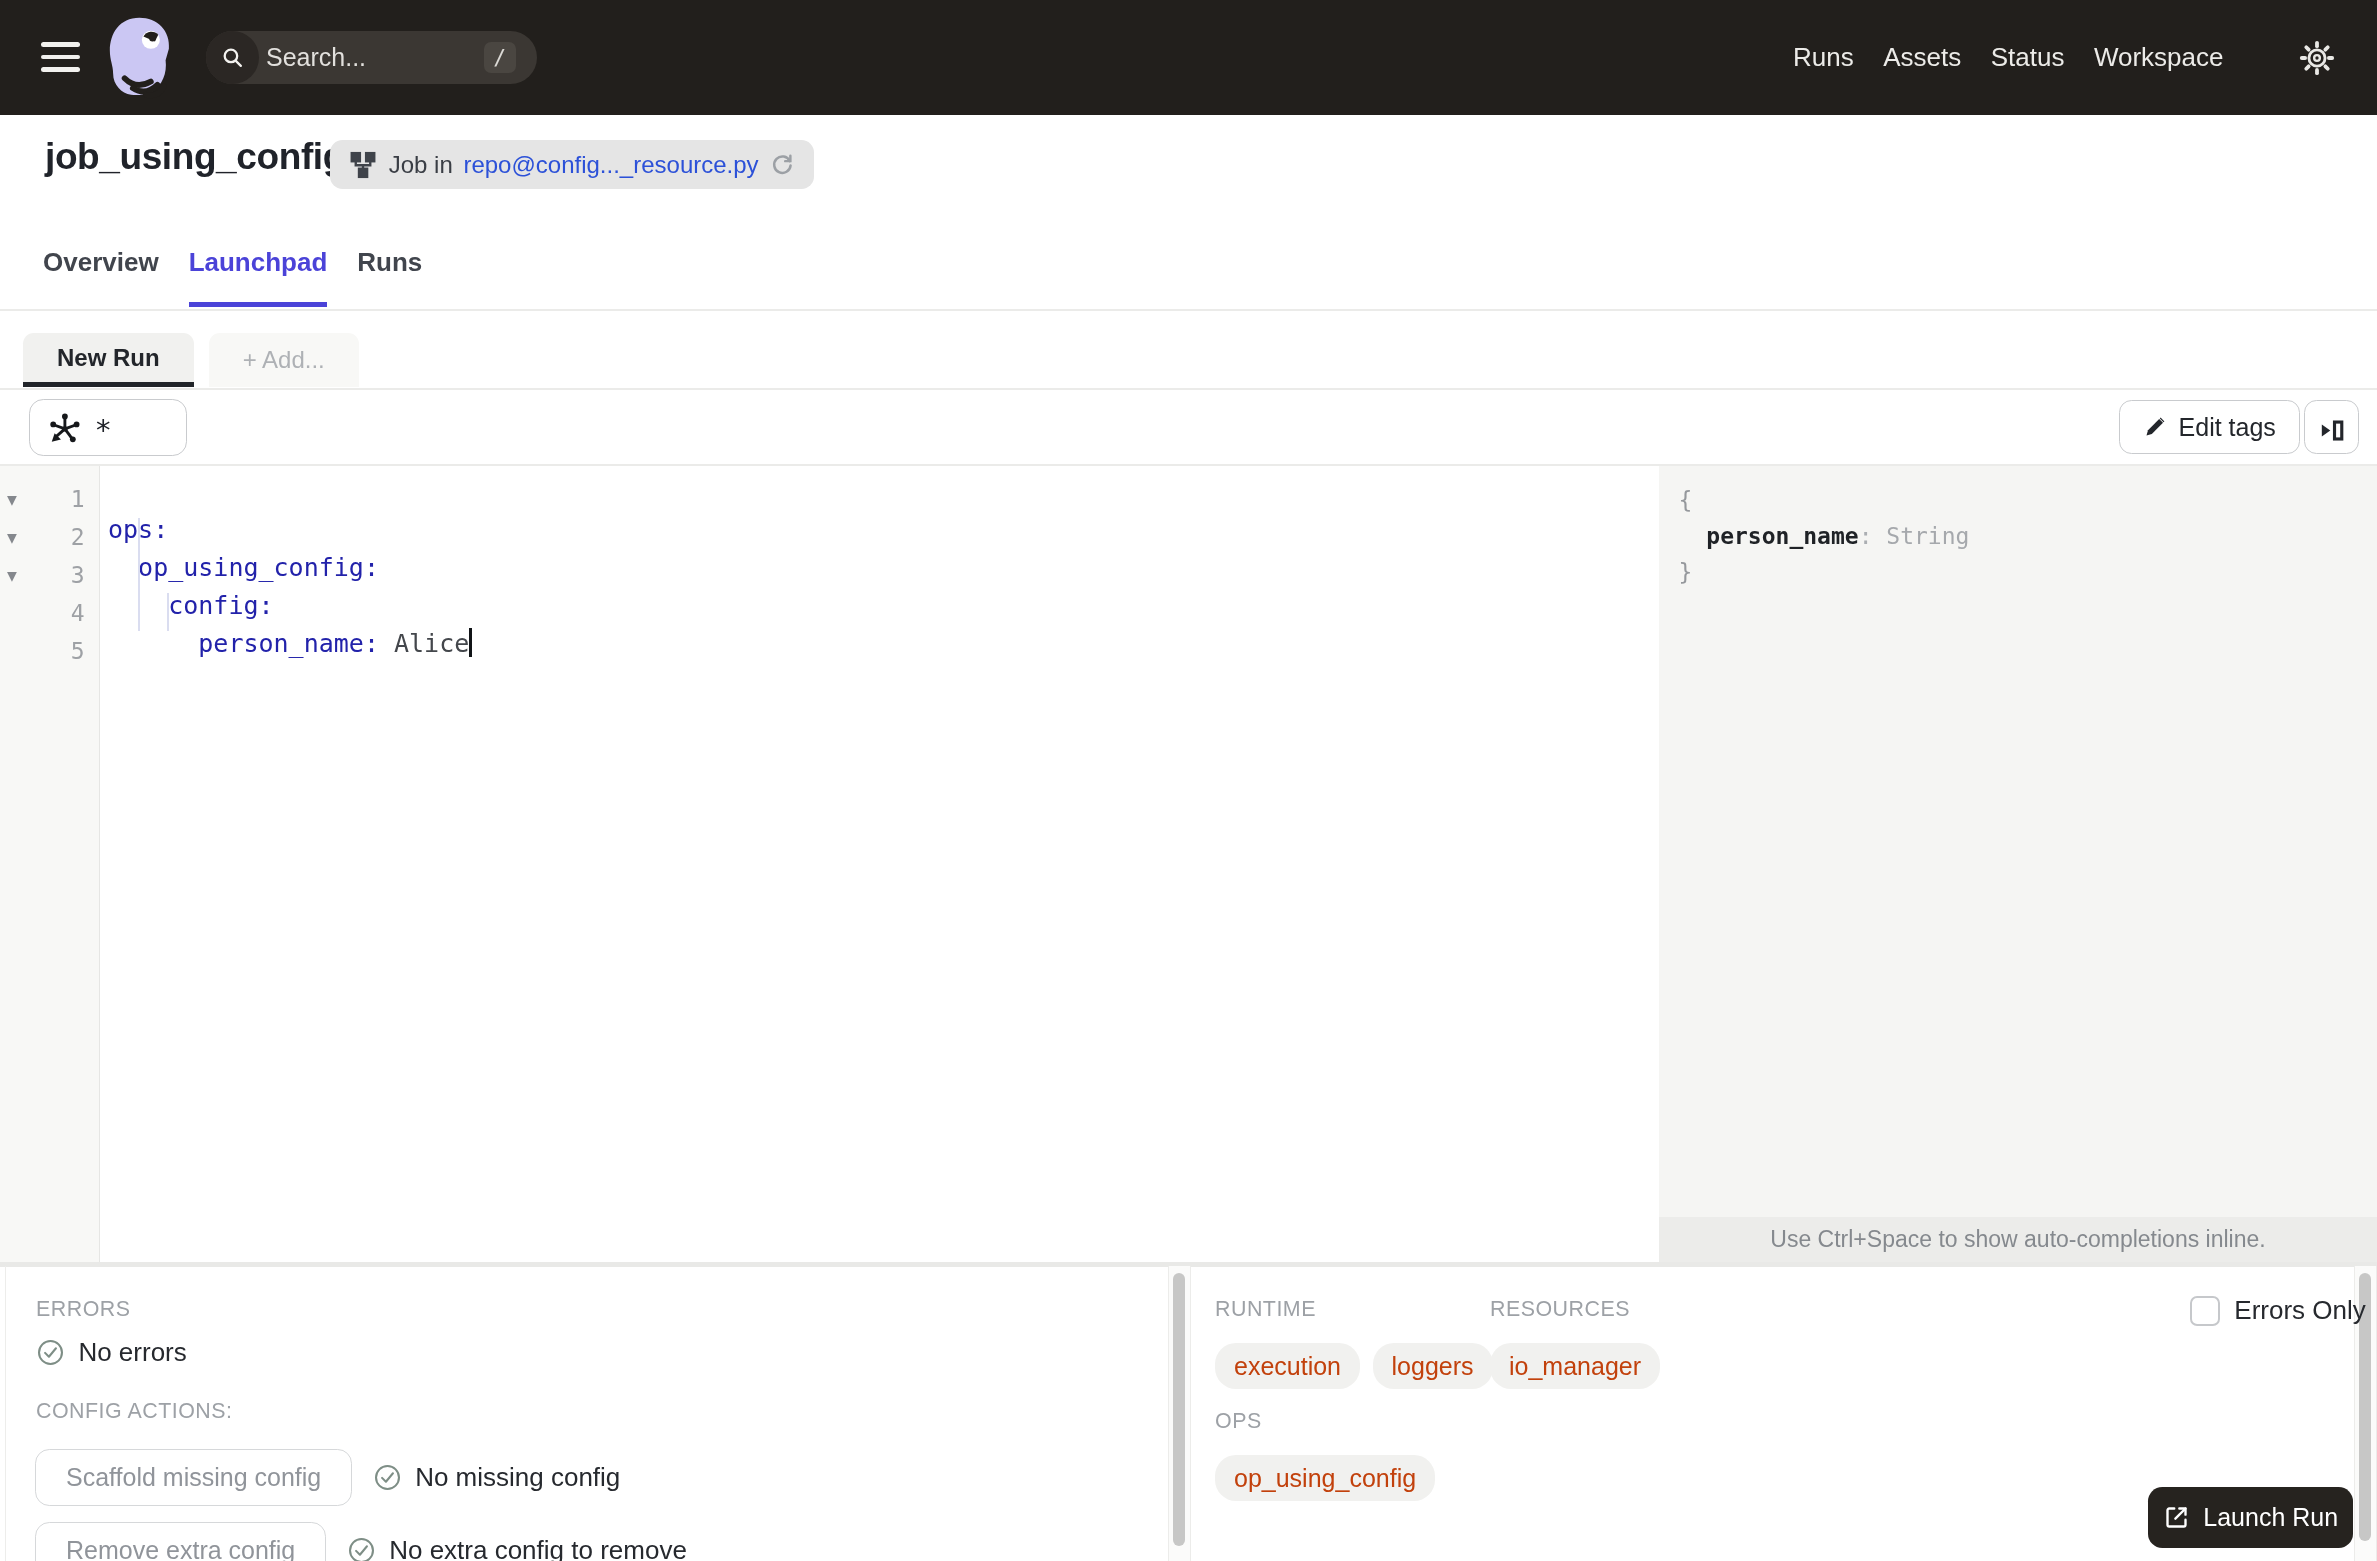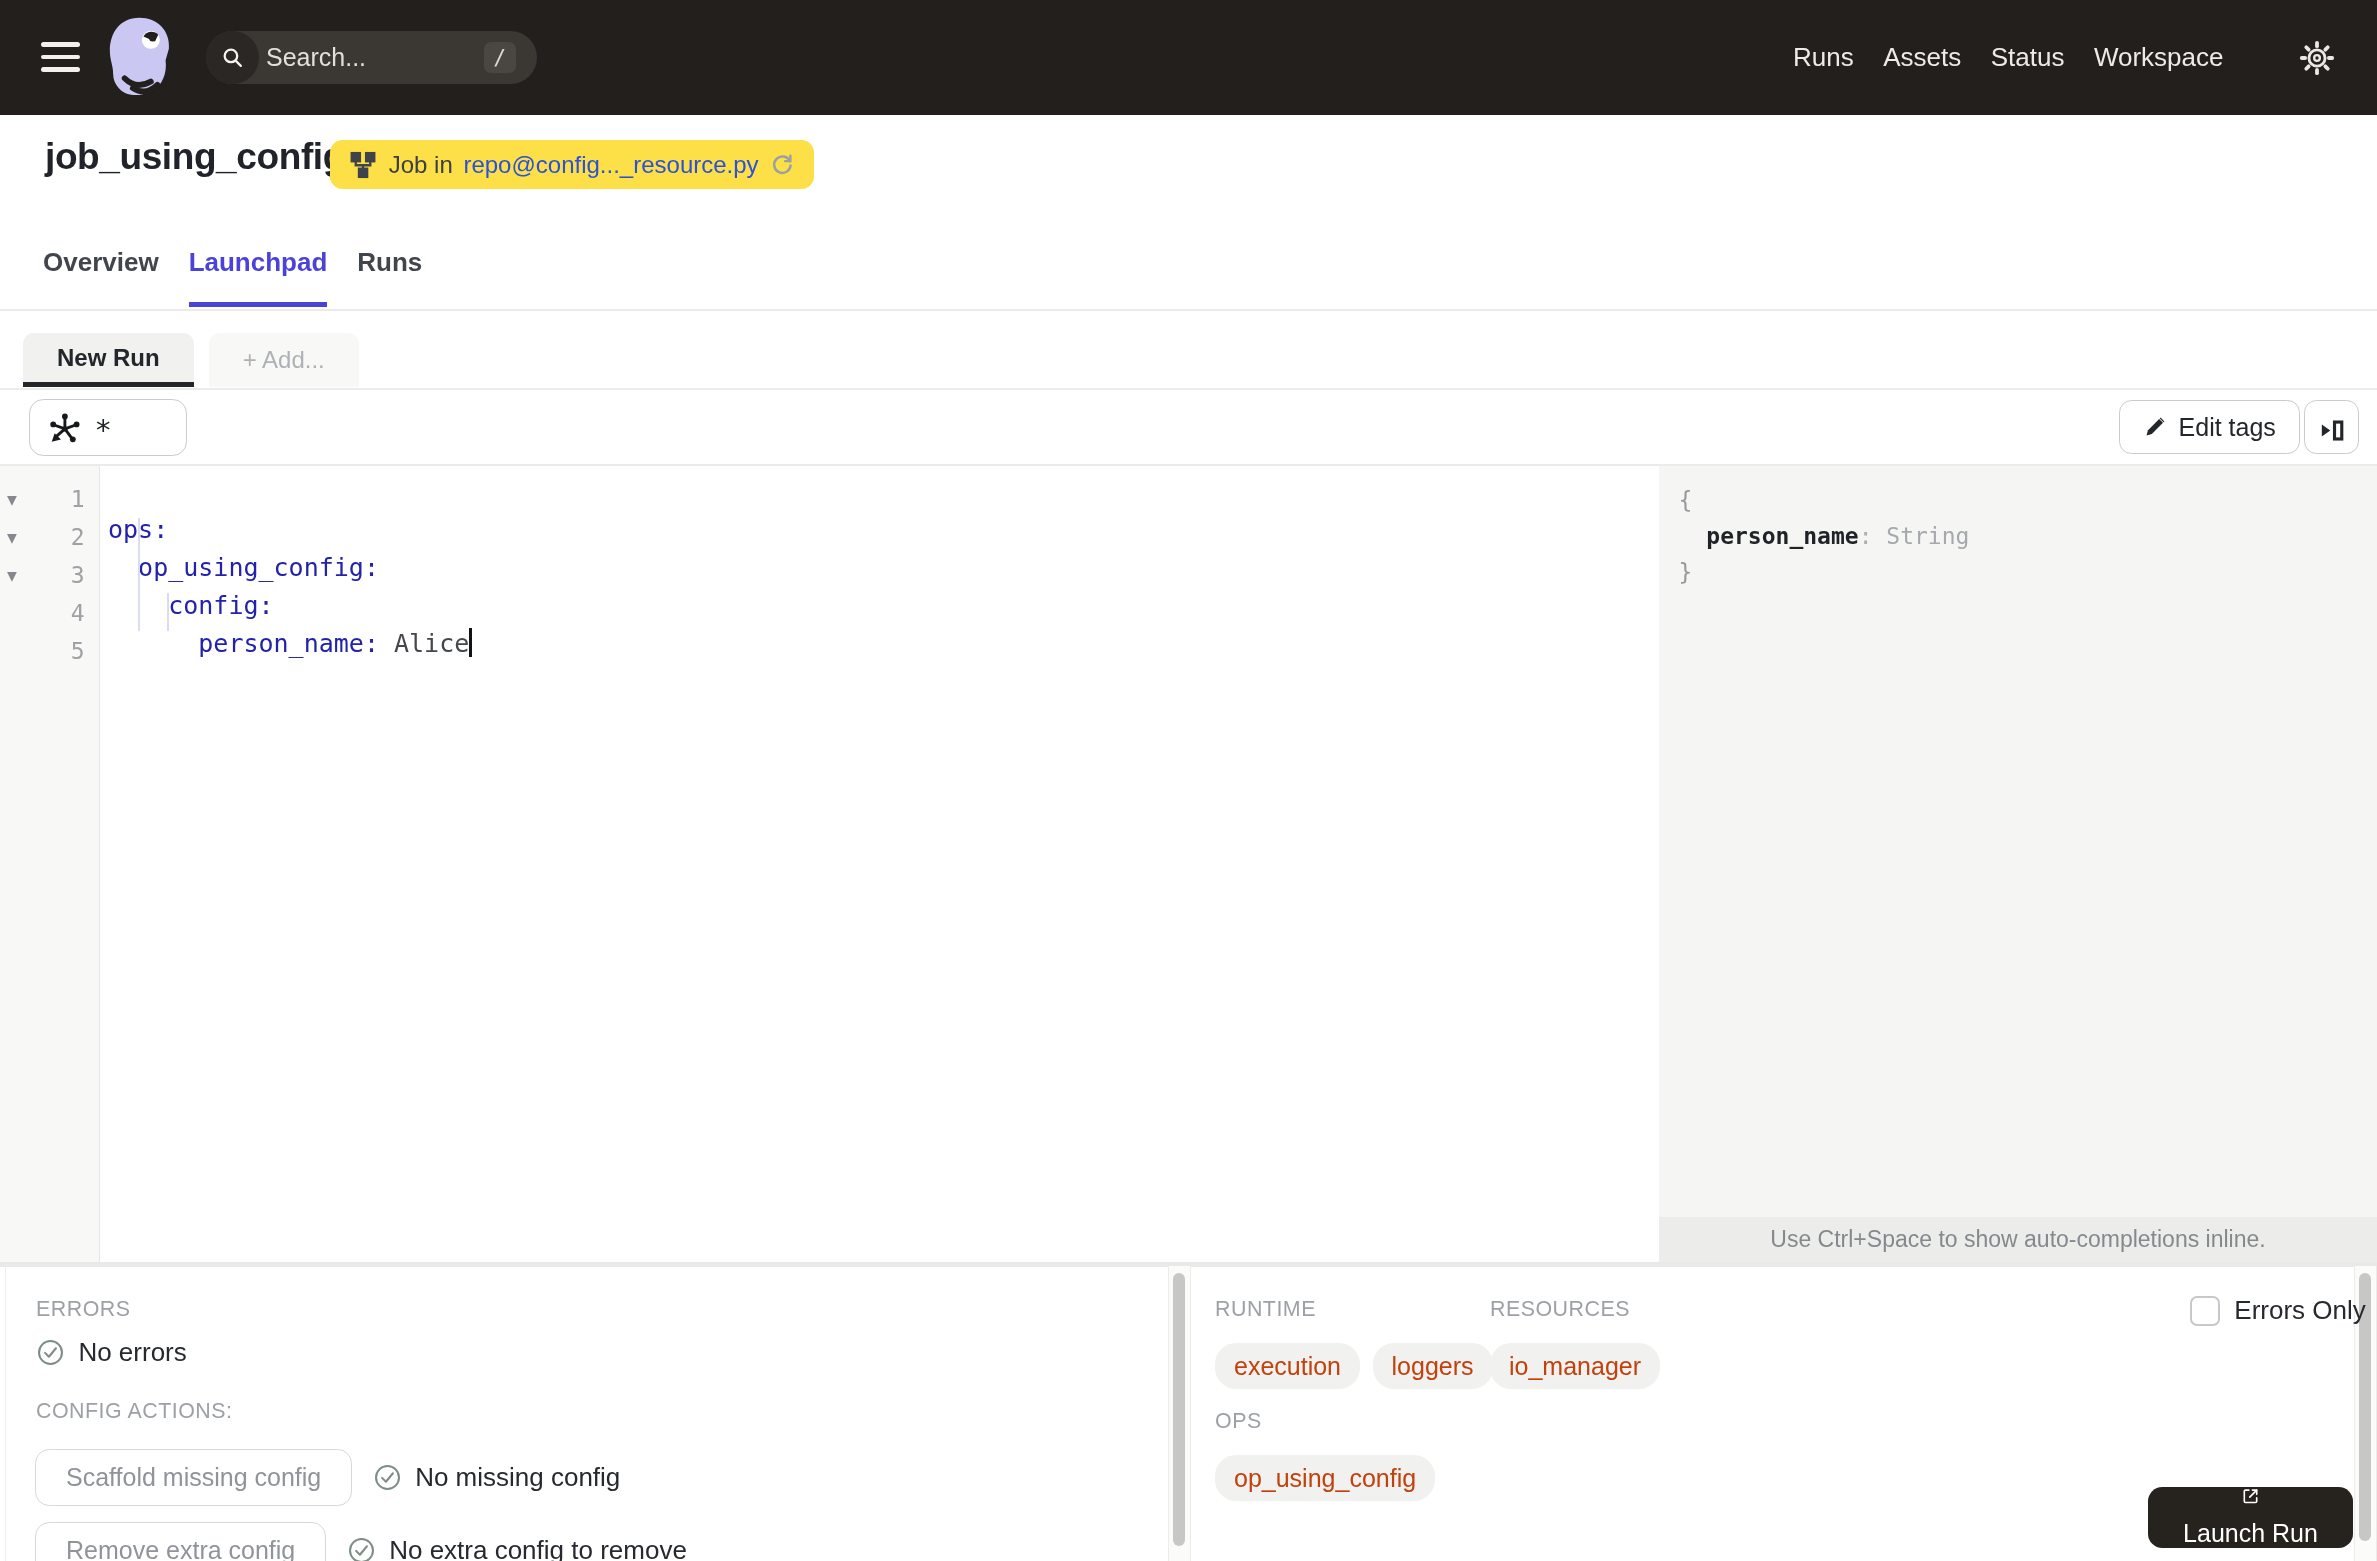--- a/index.html
+++ b/index.html
@@ -16,21 +16,21 @@
   .search-circle { width:53px; height:53px; border-radius:50%; background:#2B2724; display:flex; align-items:center; justify-content:center; flex:none; }
   .search input { flex:1; min-width:0; background:transparent; border:none; outline:none; color:#EDEBE8; font-size:25px; font-family:"Liberation Sans",sans-serif; padding-left:7px; }
   .search input::placeholder { color:#E2E0DD; opacity:1; }
   .slash-badge { position:absolute; right:21.4px; top:10.7px; width:32px; height:31px; background:#4A4641; border-radius:7.1px; color:#DCDAD6; font-family:"DejaVu Sans Mono",monospace; font-size:21.4px; display:flex; align-items:center; justify-content:center; }
   .nav-right { position:absolute; right:41px; top:0; height:115px; display:flex; align-items:center; gap:29.5px; }
   .nav-link { font-size:26px; font-weight:500; color:#ECEBE8; cursor:pointer; }
   .gear { margin-left:45px; display:flex; cursor:pointer; }
 
   
   .page-title { position:absolute; left:45px; top:136px; font-size:37px; font-weight:700; color:#20232A; letter-spacing:-0.4px; }
-  .job-badge { position:absolute; left:330px; top:140px; height:49px; background:#fde047; border-radius:12.5px; display:flex; align-items:center; gap:10.7px; padding:0 18px; font-size:24px; color:#3A3E45; }
+  .job-badge { position:absolute; left:330px; top:140px; height:49px; background:#e5e5e5; border-radius:12.5px; display:flex; align-items:center; gap:10.7px; padding:0 18px; font-size:24px; color:#3A3E45; }
   .badge-link { color:#2C51D8; cursor:pointer; }
   .header-tabs { position:absolute; left:43px; top:247px; display:flex; gap:30px; }
   .htab { font-size:26px; font-weight:700; color:#41454D; padding-bottom:24px; cursor:pointer; }
   .htab.active { color:#4B43D8; border-bottom:5.4px solid #4B43D8; }
   .rule { position:absolute; left:0; width:2377px; height:1.8px; background:#EBEBE9; }
 
   
   .session-strip { position:absolute; left:23px; top:333px; height:54px; display:flex; gap:15px; }
   .stab { padding:16px 34px; display:flex; align-items:center; font-size:24px; border-radius:10.7px 10.7px 0 0; cursor:pointer; }
   .stab.active { background:#F1F1EF; color:#23262B; font-weight:700; border-bottom:5.4px solid #22252A; }
@@ -77,21 +77,21 @@
   .sb-track { position:absolute; top:1266px; width:23px; height:295px; background:#FBFBFA; border-left:1.8px solid #ECECEA; border-right:1.8px solid #ECECEA; }
   .sb-thumb { position:absolute; left:3.6px; top:7.1px; width:12.5px; background:#C7C7C6; border-radius:7.1px; cursor:grab; }
 
   .brt-group { position:absolute; }
   .tags { display:flex; gap:12.5px; margin-top:21.4px; }
   .pill { background:#F1F1EF; border-radius:21px; padding:7px 19px; height:46px; display:flex; align-items:center; font-size:25px; color:#c2410c; cursor:pointer; }
   #group-0 { left:1215px; top:1297px; } #group-1 { left:1490px; top:1297px; } #group-2 { left:1215px; top:1409px; }
 
   .errors-only { position:absolute; left:2190px; top:1295px; display:flex; align-items:center; gap:14.3px; cursor:pointer; }
   .checkbox { width:30px; height:30px; border:2.7px solid #C6C8CB; border-radius:7.1px; background:#fff; }
-  .launch { position:absolute; left:2148px; top:1487px; width:205px; height:61px; background:#26231F; border-radius:14.3px; display:flex; align-items:center; justify-content:center; gap:13.4px; color:#fff; font-size:25px; font-weight:500; cursor:pointer;flex-direction:column; }
+  .launch { position:absolute; left:2148px; top:1487px; width:205px; height:61px; background:#26231F; border-radius:14.3px; display:flex; align-items:center; justify-content:center; gap:13.4px; color:#fff; font-size:25px; font-weight:500; cursor:pointer; }
 </style>
 </head>
 <body>
 
 <div id="app">
 
   <div class="nav">
     <div class="burger">
         <i></i>
         <i></i>

